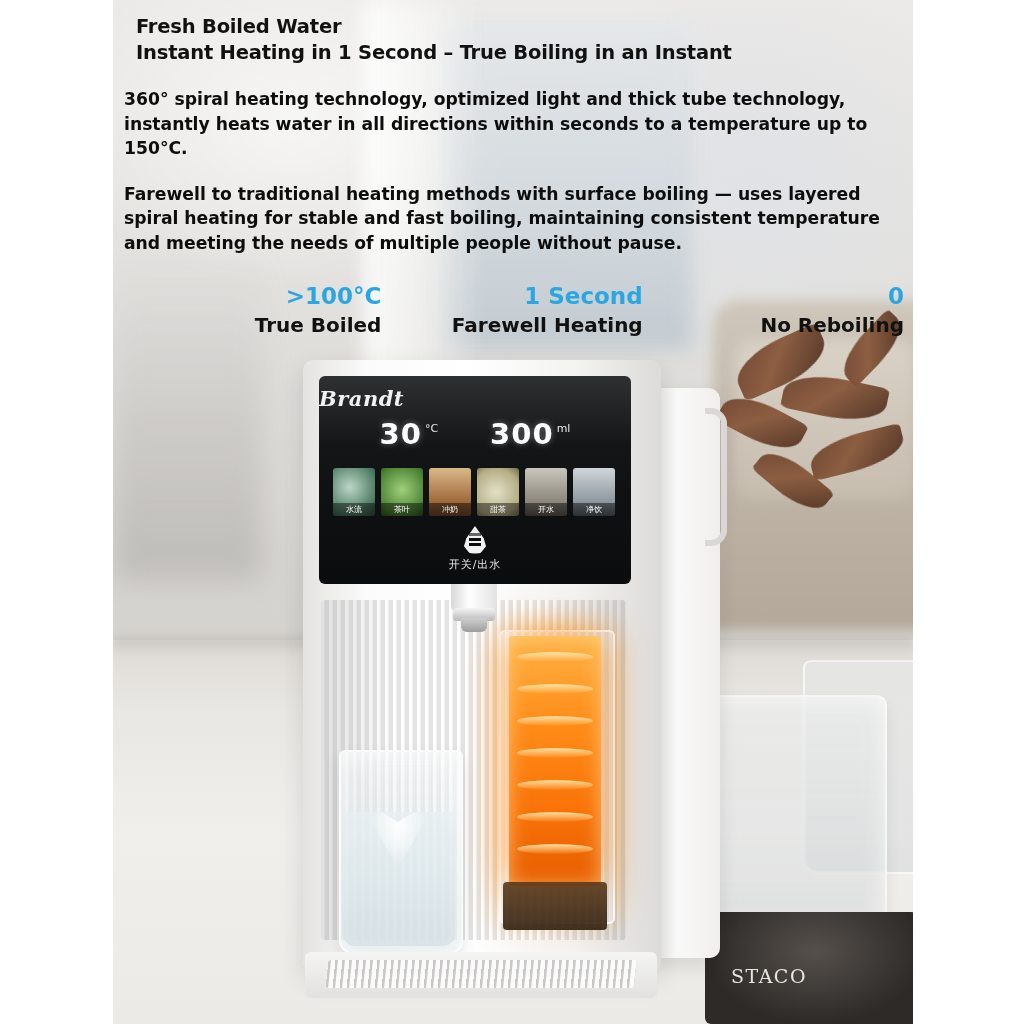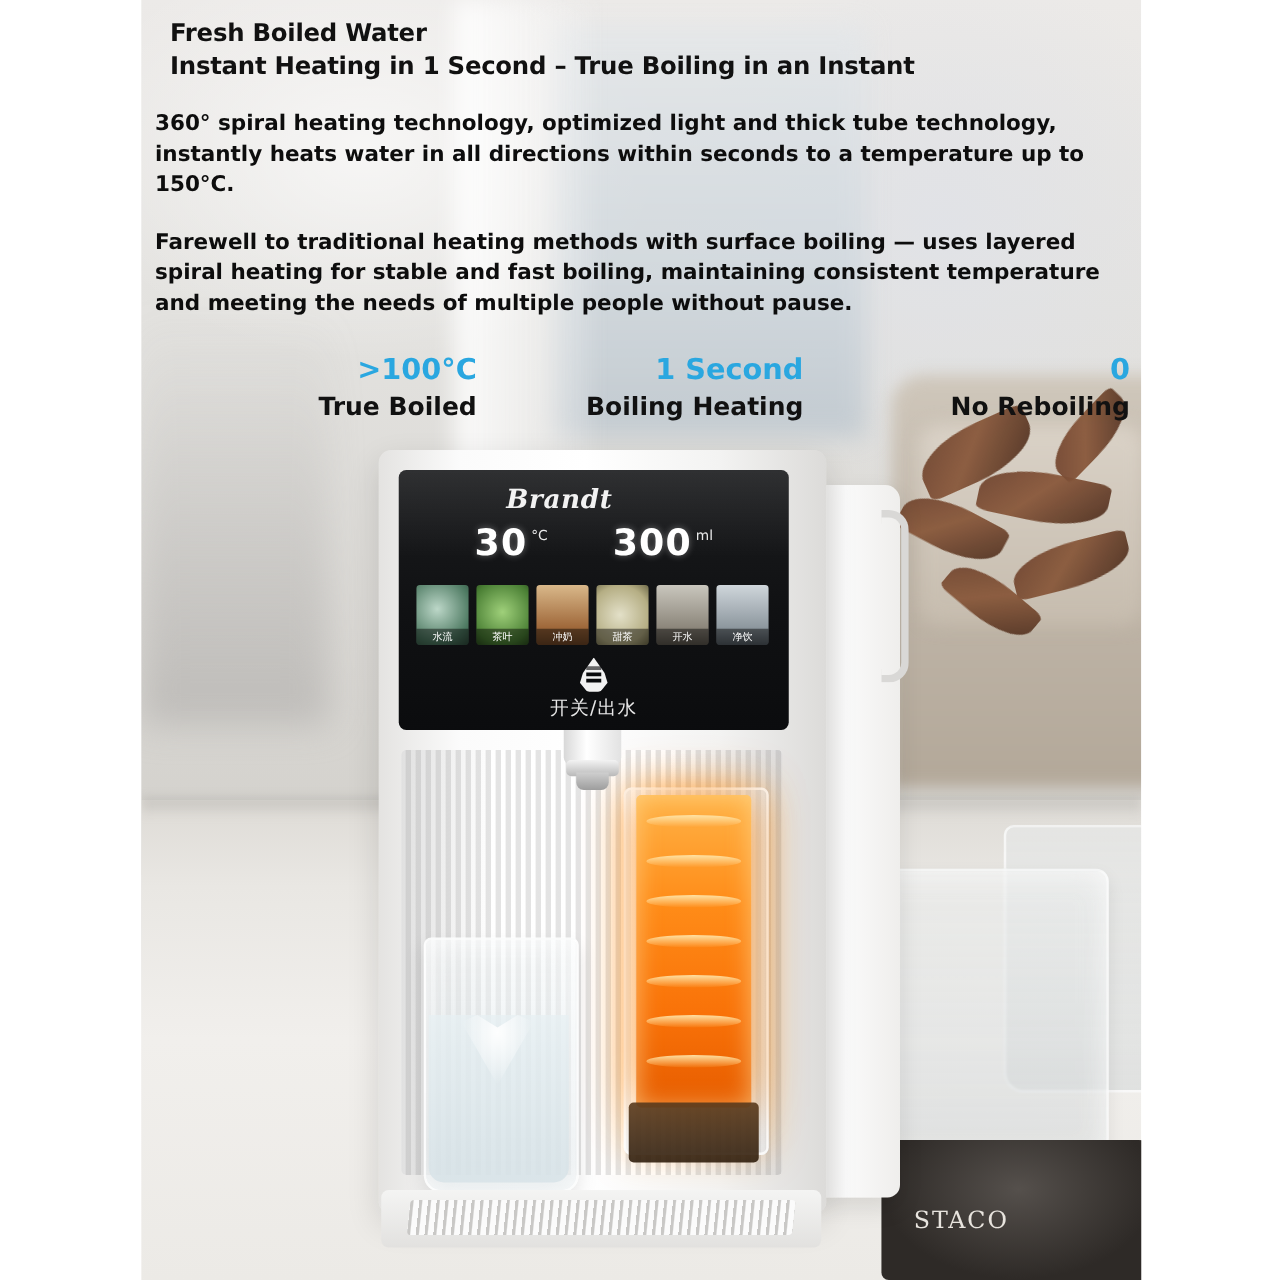--- a/index.html
+++ b/index.html
@@ -186,21 +186,20 @@
     overflow: hidden;
   }
   .panel-gloss {
     position: absolute;
     left: 0; top: 0; width: 312px; height: 70px;
     background: linear-gradient(to bottom, rgba(255,255,255,0.09), rgba(255,255,255,0));
   }
   .brand {
     position: absolute;
     left: 0; top: 10px; width: 257px;
-    text-align: center;
     color: #f2f2f2;
     font-size: 21px;
     font-style: italic;
     font-weight: bold;
     font-family: "DejaVu Serif", serif;
     letter-spacing: 0.5px;
   }
   .readouts {
     position: absolute;
     left: 0; top: 44px; width: 312px;
@@ -283,21 +282,21 @@
     position: relative;
   }
   .power-icon:after {
     content: "";
     position: absolute;
     left: 6px; top: 12px; width: 12px; height: 3px;
     background: #0b0c0e;
     box-shadow: 0 5px 0 #0b0c0e, 0 -5px 0 rgba(11,12,14,0.6);
   }
   .power-label {
-    font-size: 15px;
+    font-size: 11px;
     color: #e8e8e8;
     letter-spacing: 1px;
   }
   
   .ribs {
     position: absolute;
     left: 18px; top: 240px; width: 305px; height: 340px;
     background: repeating-linear-gradient(to right,
       rgba(255,255,255,0.95) 0px, rgba(255,255,255,0.95) 3px,
       rgba(226,226,226,0.95) 4px, rgba(226,226,226,0.95) 8px);
@@ -567,21 +566,21 @@
     <p class="para p1">360° spiral heating technology, optimized light and thick tube technology, instantly heats water in all directions within seconds to a temperature up to 150°C.</p>
     <p class="para p2">Farewell to traditional heating methods with surface boiling — uses layered spiral heating for stable and fast boiling, maintaining consistent temperature and meeting the needs of multiple people without pause.</p>
 
     <div class="stats">
       <div class="stat">
         <div class="value">&gt;100°C</div>
         <div class="label">True Boiled</div>
       </div>
       <div class="stat">
         <div class="value">1 Second</div>
-        <div class="label">Boiling Heating</div>
+        <div class="label">Farewell Heating</div>
       </div>
       <div class="stat">
         <div class="value">0</div>
         <div class="label">No Reboiling</div>
       </div>
     </div>
   </div>
 
 </div>
 

